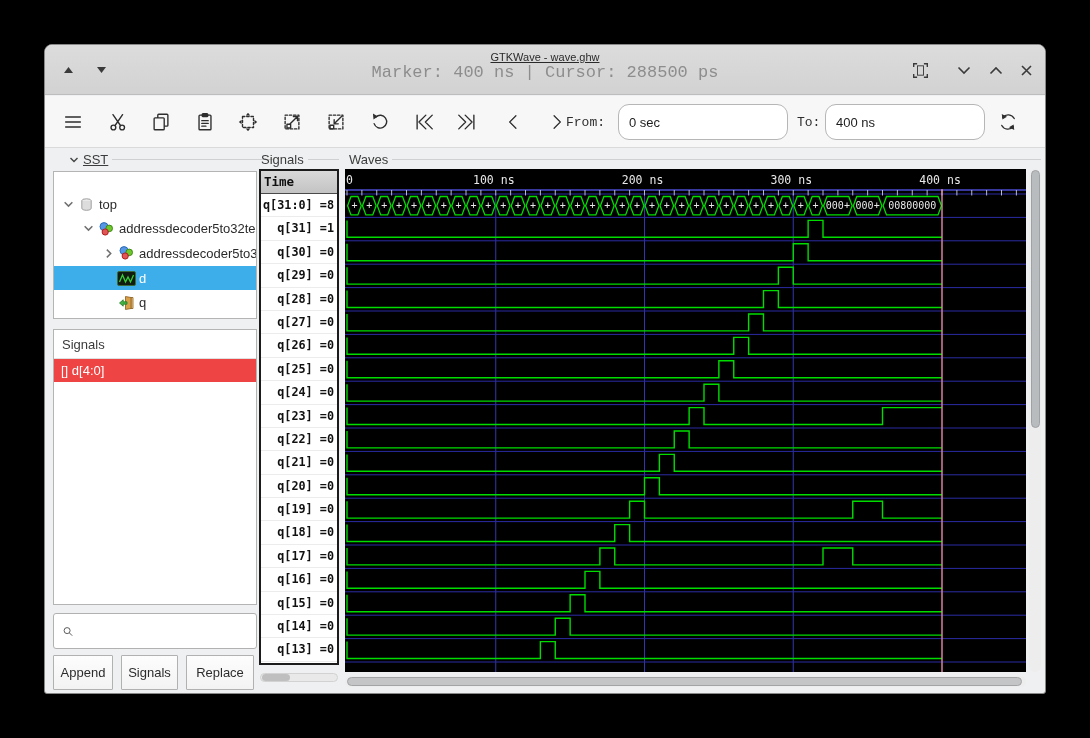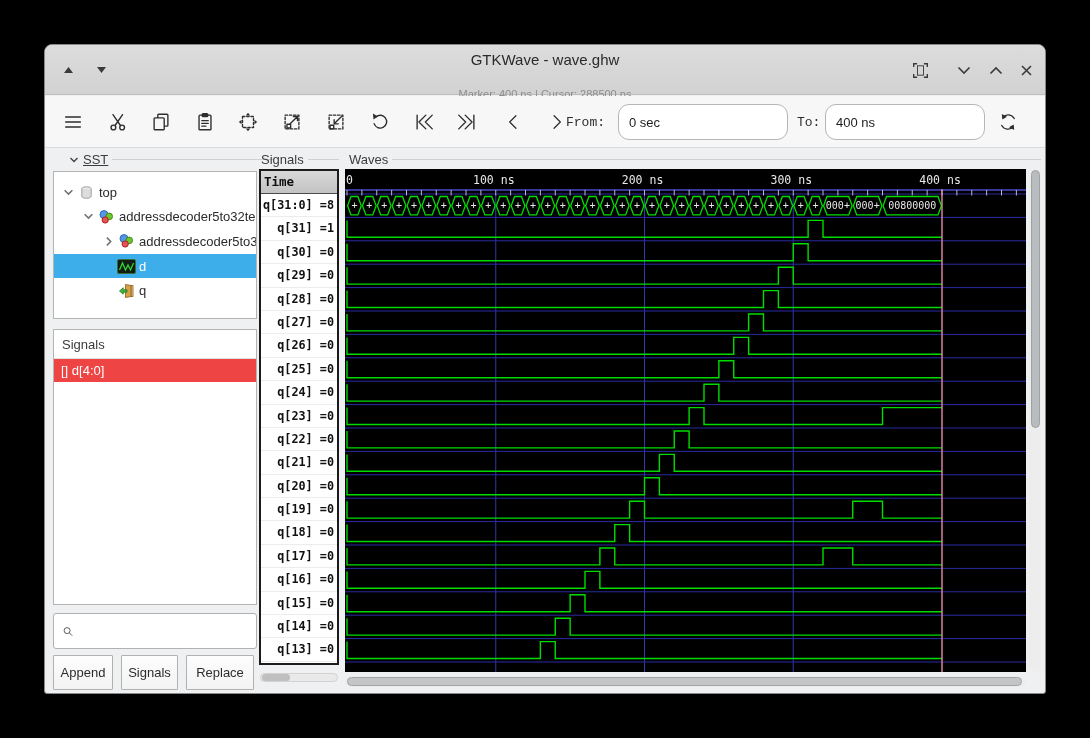--- a/index.html
+++ b/index.html
@@ -5,22 +5,22 @@
   * { margin:0; padding:0; box-sizing:border-box; }
   html,body { width:1090px; height:738px; background:#000; font-family:"Liberation Sans", sans-serif; overflow:hidden; }
 
   #window { position:absolute; left:44px; top:44px; width:1002px; height:650px;
     background:#eff0f1; border:1px solid #888; border-radius:8px 8px 3px 3px; overflow:hidden; }
 
   
   #titlebar { position:absolute; left:0; top:0; width:100%; height:50px;
     background:linear-gradient(#dcdcdc,#d2d2d2); border-bottom:1px solid #bdbdbd; }
   .tb-center { position:absolute; left:0; right:0; top:6px; text-align:center; }
-  .tb-title { font-size:15px; color:#2a2a2a; }
-  .tb-sub { font-size:11px; color:#8d8d8d; margin-top:20px; }
+  .tb-title { font-size:11px; color:#2a2a2a;text-decoration:underline; }
+  .tb-sub { font-size:17px; color:#8d8d8d; margin-top:0;font-family:Liberation Mono, monospace; }
   .tb-btn { position:absolute; top:14px; width:22px; height:22px; display:flex; align-items:center; justify-content:center; cursor:default; }
   .tb-btn svg { display:block; }
 
   
   #toolbar { position:absolute; left:0; top:51px; width:100%; height:52px; background:#f7f7f7; border-bottom:1px solid #dadada; }
   .tool { position:absolute; top:13px; width:26px; height:26px; display:flex; align-items:center; justify-content:center; }
   .tool svg { stroke:#2e2e2e; fill:none; stroke-width:1.5; stroke-linecap:round; stroke-linejoin:round; }
   .tool-label { position:absolute; top:19px; font-size:13px; color:#2e2e2e;font-family:Liberation Mono, monospace; }
   .tool-input { position:absolute; top:8px; height:36px; background:#fff; border:1px solid #b6b6b6; border-radius:11px;
     font-size:13px; color:#1d1d1d; padding:0 10px; font-family:"Liberation Sans", sans-serif; }
@@ -195,21 +195,21 @@
   </div>
 
   <div class="frame-label" style="left:24px; top:107px; width:204px;text-decoration:underline;">
     <svg width="10" height="10" viewBox="0 0 10 10">
         <path d="M1.5 3 L5 6.5 L8.5 3" stroke="#444" fill="none" stroke-width="1.4"></path>
       </svg>
     <span>SST</span>
     <span class="frame-line"></span>
   </div>
 
-  <div class="panel-box" style="left:8px; top:126px; width:204px; height:148px; padding-top:8px;">
+  <div class="panel-box" style="left:8px; top:126px; width:204px; height:148px; padding-top:20px;">
       <div class="tree-row" style="padding-left: 6px;">
         <span class="tree-exp">
           <svg width="11" height="11" viewBox="0 0 10 10">
             <path d="M1.5 3 L5 6.5 L8.5 3" stroke="#707070" fill="none" stroke-width="1.4"></path>
           </svg>
         </span>
         <span class="tree-ico">
           <svg width="15" height="15" viewBox="0 0 16 16">
             <ellipse cx="8" cy="4" rx="5" ry="2.1" fill="#ececec" stroke="#9a9a9a"></ellipse>
             <path d="M3 4v8c0 1.2 2.2 2.2 5 2.2s5-1 5-2.2V4" fill="#dddddd" stroke="#9a9a9a"></path>

